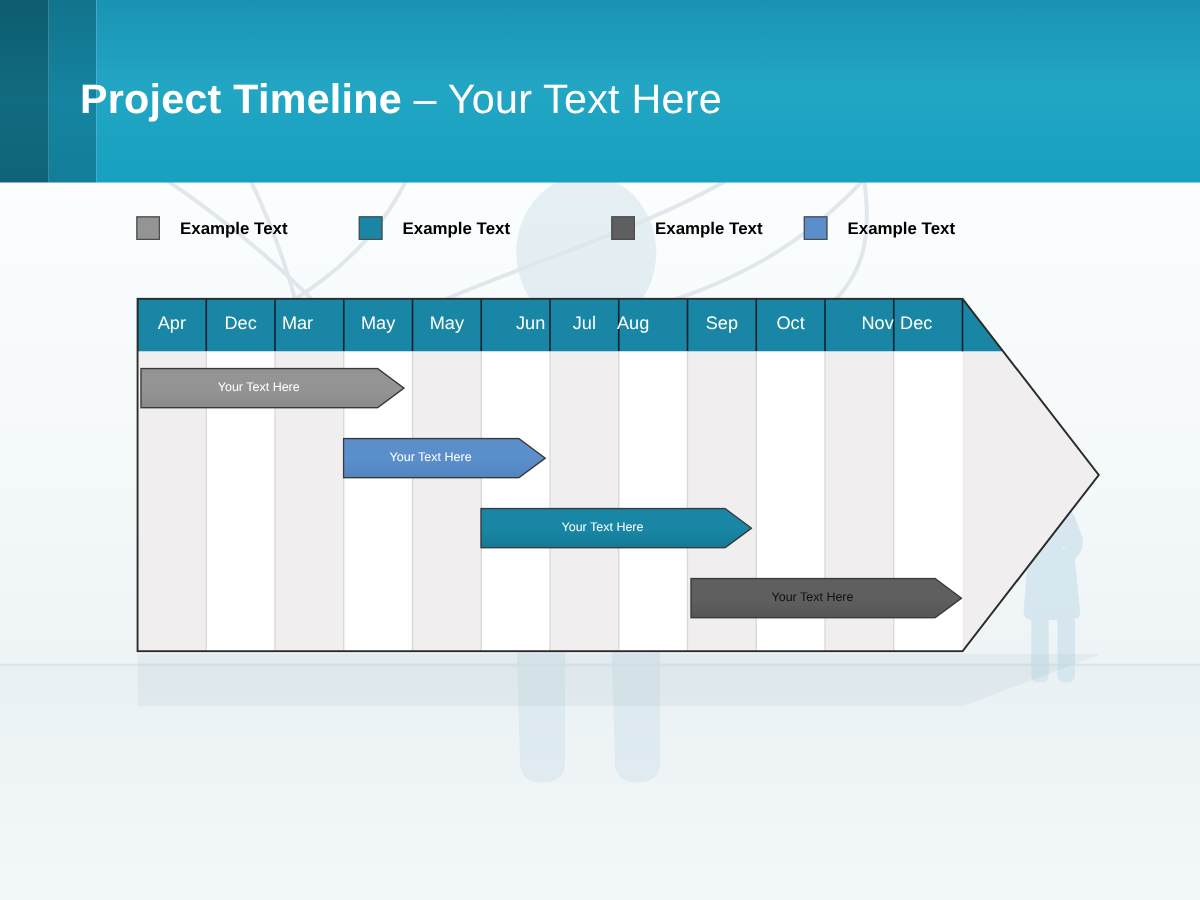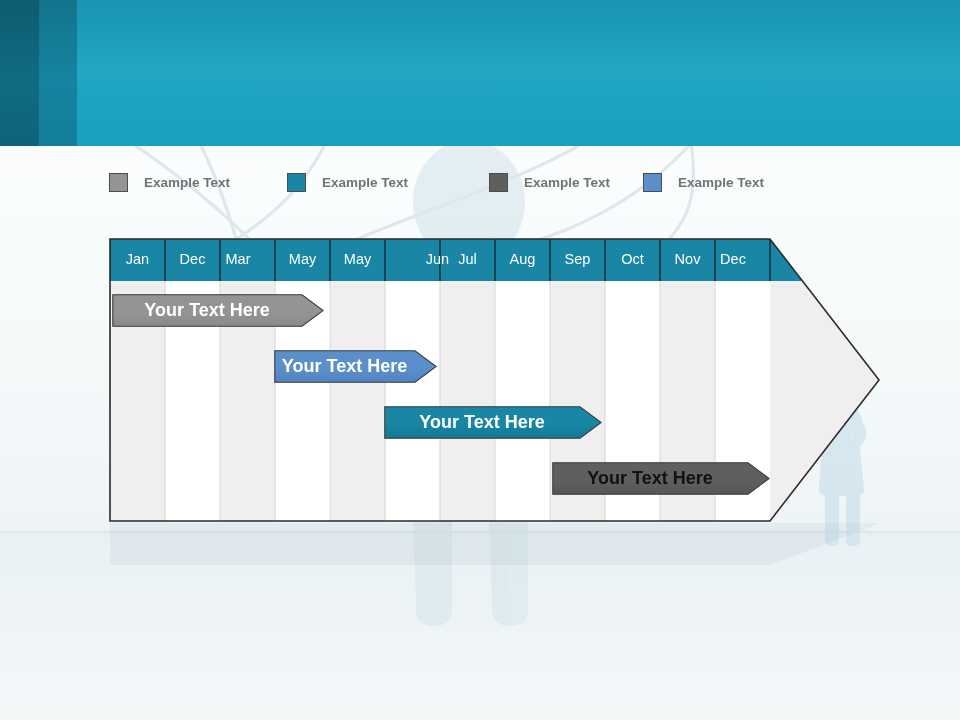--- a/index.html
+++ b/index.html
@@ -90,21 +90,21 @@
   .legend-swatch {
     width: 19px; height: 19px;
     border: 1px solid #4d4d4d;
     box-sizing: border-box;
     flex: 0 0 auto;
   }
   .legend-label {
     margin-left: 16px;
     font-size: 13.5px;
     font-weight: bold;
-    color: #737373;
+    color: #000000;
   }
 
   
   .gantt {
     position: absolute;
     left: 109px; top: 238px;
     width: 771px; height: 284px;
   }
   .gantt svg { display: block; }
   .gantt-cells { position: absolute; left: 0; top: 0; }
@@ -126,22 +126,22 @@
     height: 33px;
   }
   .bar svg { display: block; position: absolute; left: 0; top: 0; }
   .bar-label {
     position: absolute;
     left: 0; top: 0;
     height: 33px;
     line-height: 33px;
     width: 100%;
     text-align: center;
-    font-size: 18px;
-    font-weight: bold;
+    font-size: 10px;
+    font-weight: normal;
     padding-right: 22px;
     box-sizing: border-box;
     white-space: nowrap;
   }
   .bar-label.lt { color: #ffffff; }
   .bar-label.dk { color: #111111; }
 </style>
 </head>
 <body>
 
@@ -188,20 +188,23 @@
         <path d="M690 -10 C 700 50, 690 80, 650 112"></path>
         <path d="M240 120 C 300 130, 350 160, 380 220"></path>
       </g>
     </svg>
   </div>
 
   <div class="header">
     <div class="hdr-band-a"></div>
     <div class="hdr-band-b"></div>
     <div class="hdr-band-c"></div>
+    <div class="hdr-title">
+      <span class="strong">Project Timeline</span><span class="light"> – Your Text Here</span>
+    </div>
   </div>
 
   <div class="legend">
     <div class="legend-item" style="left:0px">
       <span class="legend-swatch" style="background: rgb(148, 148, 148);"></span>
       <span class="legend-label">Example Text</span>
     </div>
     <div class="legend-item" style="left:178px">
       <span class="legend-swatch" style="background: rgb(24, 134, 164);"></span>
       <span class="legend-label">Example Text</span>
@@ -271,31 +274,31 @@
           <line x1="551" y1="0" x2="551" y2="43" stroke="#15222b" stroke-width="1.3"></line>
           <line x1="551" y1="43" x2="551" y2="284" stroke="#d8d5d5" stroke-width="1"></line>
           <line x1="606" y1="0" x2="606" y2="43" stroke="#15222b" stroke-width="1.3"></line>
           <line x1="606" y1="43" x2="606" y2="284" stroke="#d8d5d5" stroke-width="1"></line>
           <line x1="661" y1="0" x2="661" y2="43" stroke="#15222b" stroke-width="1.3"></line>
         </g>
       <path d="M1 1 L661 1 L770 142 L661 283 L1 283 Z" fill="none" stroke="#2b2b2b" stroke-width="1.6"></path>
     </svg>
 
     <div class="gantt-cells">
-        <div class="month-label" style="left: 1px; width: 55px;">Jan</div>
+        <div class="month-label" style="left: 1px; width: 55px;">Apr</div>
         <div class="month-label" style="left: 56px; width: 55px;">Dec</div>
         <div class="month-label" style="left: 111px; width: 36px;">Mar</div>
         <div class="month-label" style="left: 166px; width: 55px;">May</div>
         <div class="month-label" style="left: 221px; width: 55px; text-align: center;">May</div>
-        <div class="month-label" style="left: 289px; width: 79px; border-radius: 11px;">Jun</div>
+        <div class="month-label" style="left: 276px; width: 79px; border-radius: 11px;">Jun</div>
         <div class="month-label" style="left: 331px; width: 55px;">Jul</div>
-        <div class="month-label" style="left: 386px; width: 55px;">Aug</div>
+        <div class="month-label" style="left: 370px; width: 55px;">Aug</div>
         <div class="month-label" style="left: 441px; width: 55px;">Sep</div>
         <div class="month-label" style="left: 496px; width: 55px;">Oct</div>
-        <div class="month-label" style="left: 551px; width: 55px;">Nov</div>
+        <div class="month-label" style="left: 551px; width: 55px; text-align: right;">Nov</div>
         <div class="month-label" style="left: 606px; width: 36px;">Dec</div>
       </div>
     <div id="barLayer">
         <div class="bar" style="left: 3px; top: 56px; width: 212px;">
           <svg width="212" height="33" viewBox="0 0 212 33">
             <defs>
               <linearGradient id="g0" x1="0" y1="0" x2="0" y2="1">
                 <stop offset="0%" stop-color="#949494"></stop>
                 <stop offset="55%" stop-color="#949494"></stop>
                 <stop offset="100%" stop-color="#8a8a8a"></stop>

